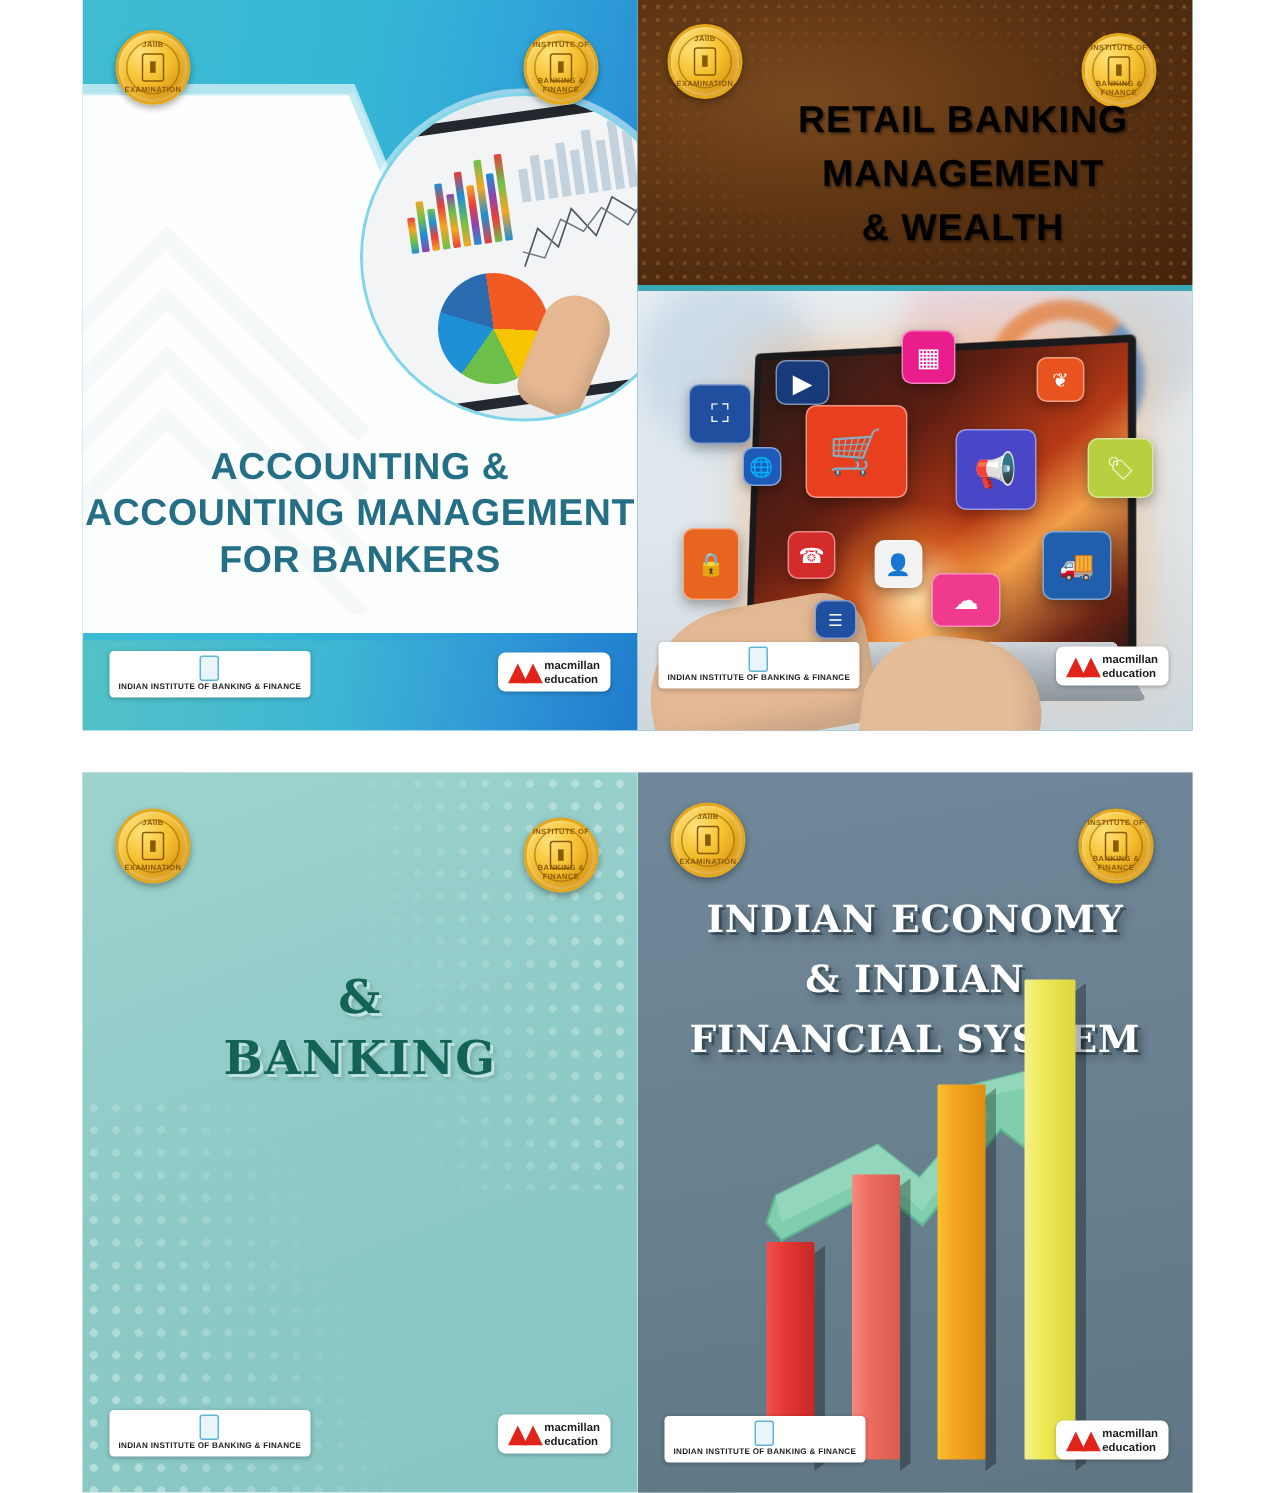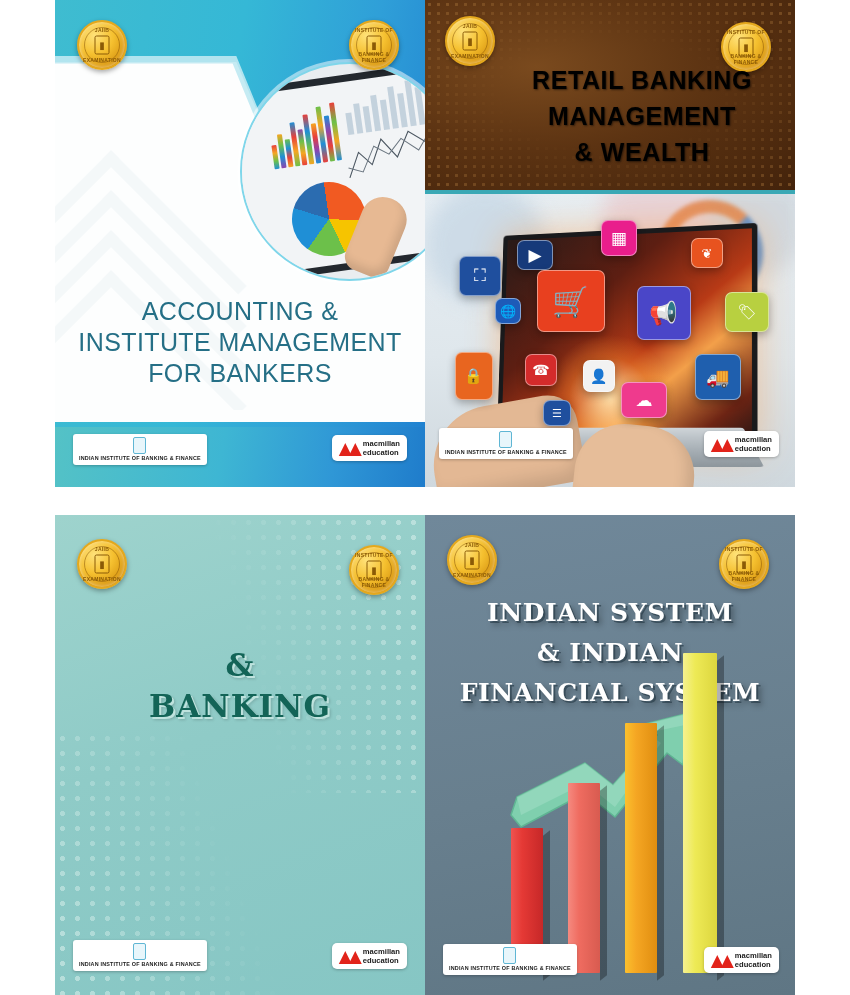--- a/index.html
+++ b/index.html
@@ -31,21 +31,21 @@
   .b1-minibars b{display:block;width:5px;border-radius:1px;}
   .b1-pie{position:absolute;left:50px;top:118px;width:74px;height:74px;border-radius:50%;
       background:conic-gradient(#f15a22 0 28%,#f6c400 28% 45%,#6cc04a 45% 62%,#1f8fd6 62% 82%,#2b6cb0 82% 100%);
       transform:rotate(-8deg);}
   .b1-line{position:absolute;right:22px;top:60px;width:90px;height:60px;transform:rotate(-8deg);}
   .b1-greybars{position:absolute;right:8px;top:8px;width:105px;height:56px;display:flex;align-items:flex-end;gap:3px;transform:rotate(-8deg);opacity:.55;}
   .b1-greybars b{display:block;width:6px;background:#9fb6c9;}
   .b1-finger{position:absolute;left:112px;top:132px;width:46px;height:80px;background:#e7b993;
       border-radius:22px 22px 14px 14px;transform:rotate(22deg);box-shadow:inset -5px -6px 10px rgba(0,0,0,.12);}
   .b1-title{position:absolute;left:0;top:296px;width:100%;text-align:center;color:#256f86;
-      font-weight:400;font-size:25px;line-height:31px;letter-spacing:.4px;}
+      font-weight:700;font-size:25px;line-height:31px;letter-spacing:.4px;}
   .b1-foot{position:absolute;left:0;bottom:0;width:100%;height:60px;
       background:linear-gradient(100deg,#54c2c6 0%,#3eb6d3 45%,#2f97d6 75%,#1f7ccb 100%);}
 
   
   #book2{left:425px;top:0px;width:370px;height:487px;background:#3aa8b5;}
   .b2-head{position:absolute;left:0;top:0;width:100%;height:190px;
       background:radial-gradient(ellipse at 30% 35%,#7a4a1e 0%,#5c3312 48%,#43230b 100%);}
   .b2-dots{position:absolute;inset:0;opacity:.5;
       background-image:radial-gradient(circle,#a9763c 1.4px,transparent 1.6px);
       background-size:9px 9px;
@@ -188,21 +188,21 @@
     </div>
     <div class="medal" style="right:26px;top:20px;">
       <div class="inner"></div>
       <div class="arc-top">INSTITUTE OF</div>
       <div class="mk">▮</div>
       <div class="arc-bot">BANKING &amp; FINANCE</div>
     </div>
 
     <div class="b1-title">
       <div>ACCOUNTING &amp;</div>
-      <div>INSTITUTE MANAGEMENT</div>
+      <div>ACCOUNTING MANAGEMENT</div>
       <div>FOR BANKERS</div>
     </div>
 
     <div class="b1-foot"></div>
     <div class="iibf" style="left:18px;bottom:22px;">
       <div class="logo"></div>
       <div class="txt">INDIAN INSTITUTE OF BANKING &amp; FINANCE</div>
     </div>
     <div class="mac" style="right:18px;bottom:26px;">
       <span class="m">▲▲</span>
@@ -321,21 +321,21 @@
       <div class="arc-bot">EXAMINATION</div>
     </div>
     <div class="medal" style="right:26px;top:24px;">
       <div class="inner"></div>
       <div class="arc-top">INSTITUTE OF</div>
       <div class="mk">▮</div>
       <div class="arc-bot">BANKING &amp; FINANCE</div>
     </div>
 
     <div class="b4-title">
-      <div>INDIAN SYSTEM</div>
+      <div>INDIAN ECONOMY</div>
       <div>&amp; INDIAN</div>
       <div>FINANCIAL SYSTEM</div>
     </div>
 
     <svg class="b4-arrow" viewBox="0 0 212 120">
       <polygon points="4,104 10,86 78,52 106,74 150,24 134,14 182,2 176,54 160,42 108,106 78,82 14,116" fill="#7fcfae" stroke="#5fb593" stroke-width="1.5" stroke-linejoin="round"></polygon>
       <polygon points="10,86 78,52 106,74 150,24 134,14 182,2 178,14 140,22 154,32 108,96 78,72 14,104" fill="#9ddcc2" opacity=".65"></polygon>
     </svg>
 
     <div class="b4-bar" style="left:86px;width:32px;height:145px;background:linear-gradient(90deg,#ef5350,#e53935 35%,#c62828);"></div>

